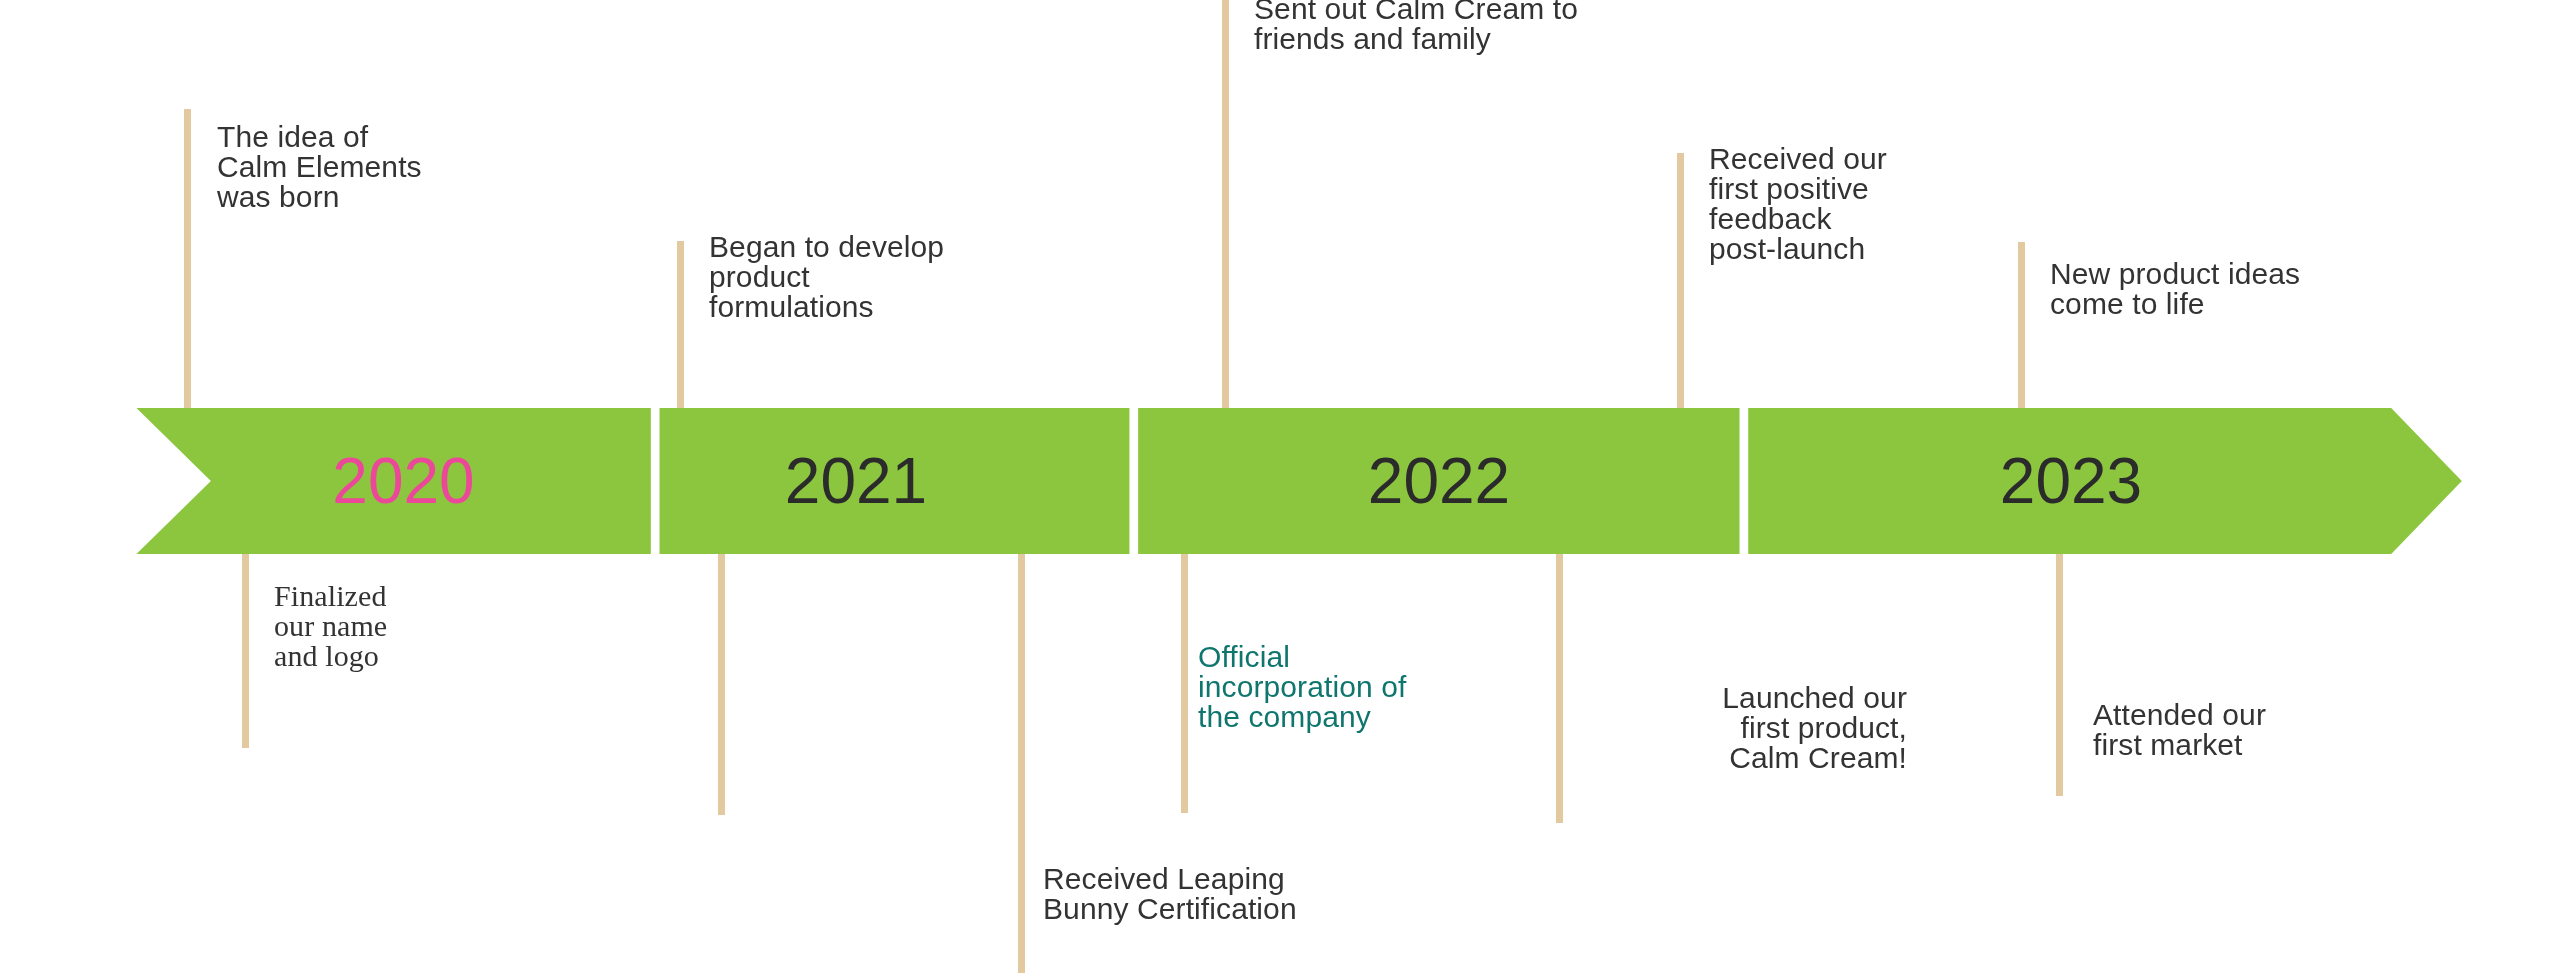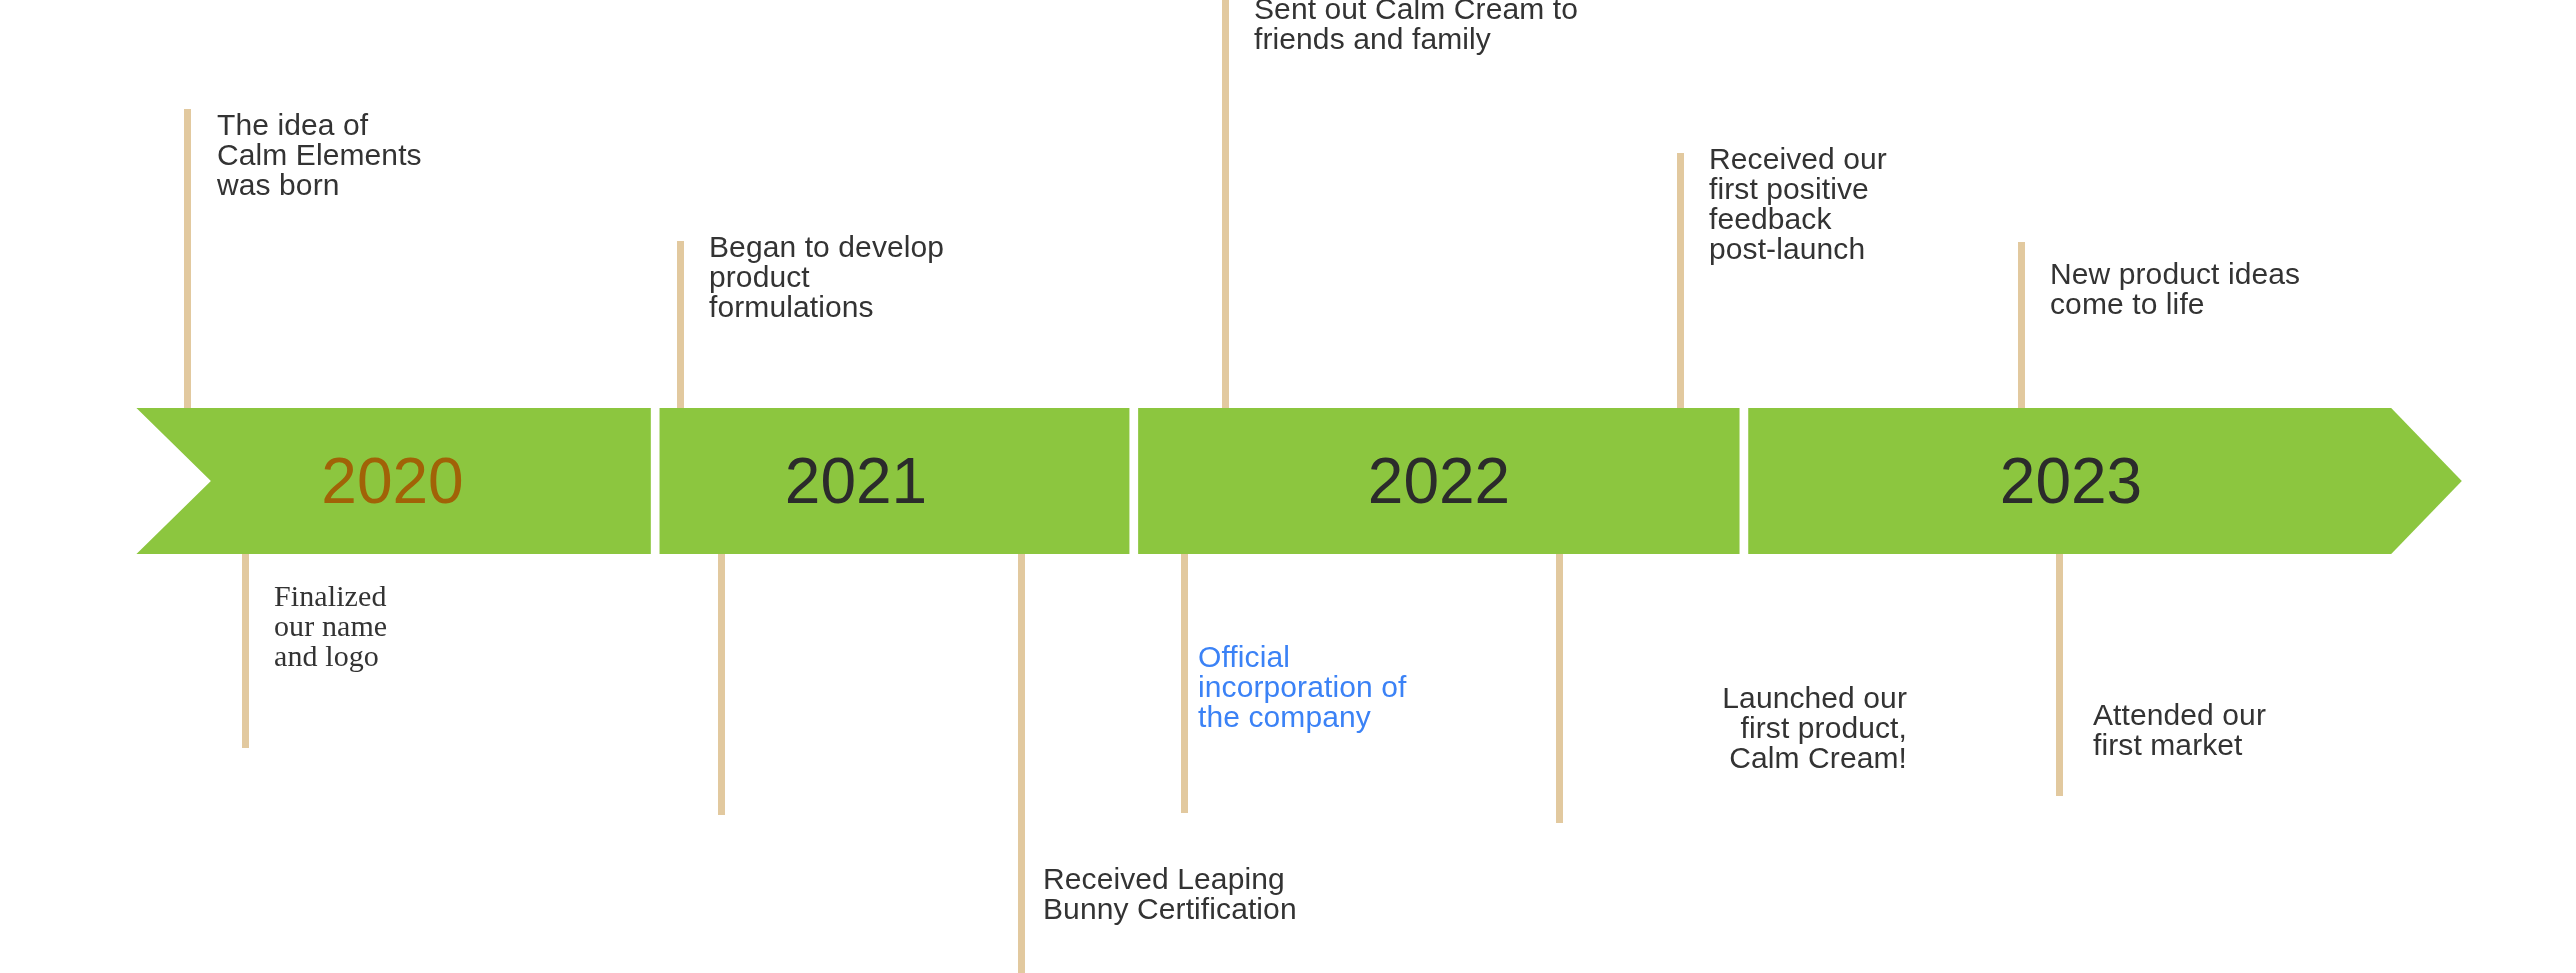--- a/index.html
+++ b/index.html
@@ -71,27 +71,27 @@
       <polygon points="140,0 672,0 672,151 140,151 217,75.5" fill="#8CC63F"></polygon>
 
       <rect x="681" y="0" width="486" height="151" fill="#8CC63F"></rect>
 
       <rect x="1176" y="0" width="622" height="151" fill="#8CC63F"></rect>
 
       <polygon points="1807,0 2472,0 2545,75.5 2472,151 1807,151" fill="#8CC63F"></polygon>
     </svg>
   </div>
 
-  <div class="year-label" style="left: 135px; width: 515px; color: #a16207;">2020</div>
+  <div class="year-label" style="left: 146px; width: 515px; color: #ec4899;">2020</div>
   <div class="year-label" style="left: 659px; width: 394px; color: rgb(43, 43, 43);">2021</div>
   <div class="year-label" style="left: 1138px; width: 602px; color: rgb(43, 43, 43);">2022</div>
   <div class="year-label" style="left: 1749px; width: 644px; color: rgb(43, 43, 43);">2023</div>
 
   <div class="stem" style="left: 184px; top: 109px; height: 299px; background: rgb(226, 201, 159);"></div>
-  <div class="callout" style="left: 217px; top: 110px; width: 319px; color: rgb(51, 51, 51);">The idea of
+  <div class="callout" style="left: 217px; top: 122px; width: 319px; color: rgb(51, 51, 51);">The idea of
 Calm Elements
 was born</div>
 
   <div class="stem" style="left: 677px; top: 241px; height: 167px; background: rgb(226, 201, 159);"></div>
   <div class="callout" style="left: 709px; top: 232px; width: 329px; color: rgb(51, 51, 51);">Began to develop
 product
 formulations</div>
 
   <div class="stem" style="left: 1222px; top: -9.7px; height: 418px; background: rgb(226, 201, 159);"></div>
   <div class="callout" style="left: 1254px; top: -5.8px; width: 416px; color: rgb(51, 51, 51);">Sent out Calm Cream to
@@ -112,21 +112,21 @@
 our name
 and logo</div>
 
   <div class="stem" style="left: 718px; top: 554px; height: 261px; background: rgb(226, 201, 159);"></div>
 
   <div class="stem" style="left: 1018px; top: 554px; height: 419px; background: rgb(226, 201, 159);"></div>
   <div class="callout" style="left: 1035px; top: 864px; width: 416px; color: rgb(51, 51, 51); margin-left: 8px;">Received Leaping
 Bunny Certification</div>
 
   <div class="stem" style="left: 1181px; top: 554px; height: 259px; background: rgb(226, 201, 159);"></div>
-  <div class="callout" style="left: 1198px; top: 642px; width: 319px; color: #3b82f6;">Official
+  <div class="callout" style="left: 1198px; top: 642px; width: 319px; color: #0f766e;">Official
 incorporation of
 the company</div>
 
   <div class="stem" style="left: 1556px; top: 554px; height: 269px; background: rgb(226, 201, 159);"></div>
   <div class="callout" style="left: 1588px; top: 683px; width: 319px; color: rgb(51, 51, 51); text-align: right;">Launched our
 first product,
 Calm Cream!</div>
 
   <div class="stem" style="left: 2056px; top: 554px; height: 242px; background: rgb(226, 201, 159);"></div>
   <div class="callout" style="left: 2093px; top: 700px; width: 290px; color: rgb(51, 51, 51);">Attended our

